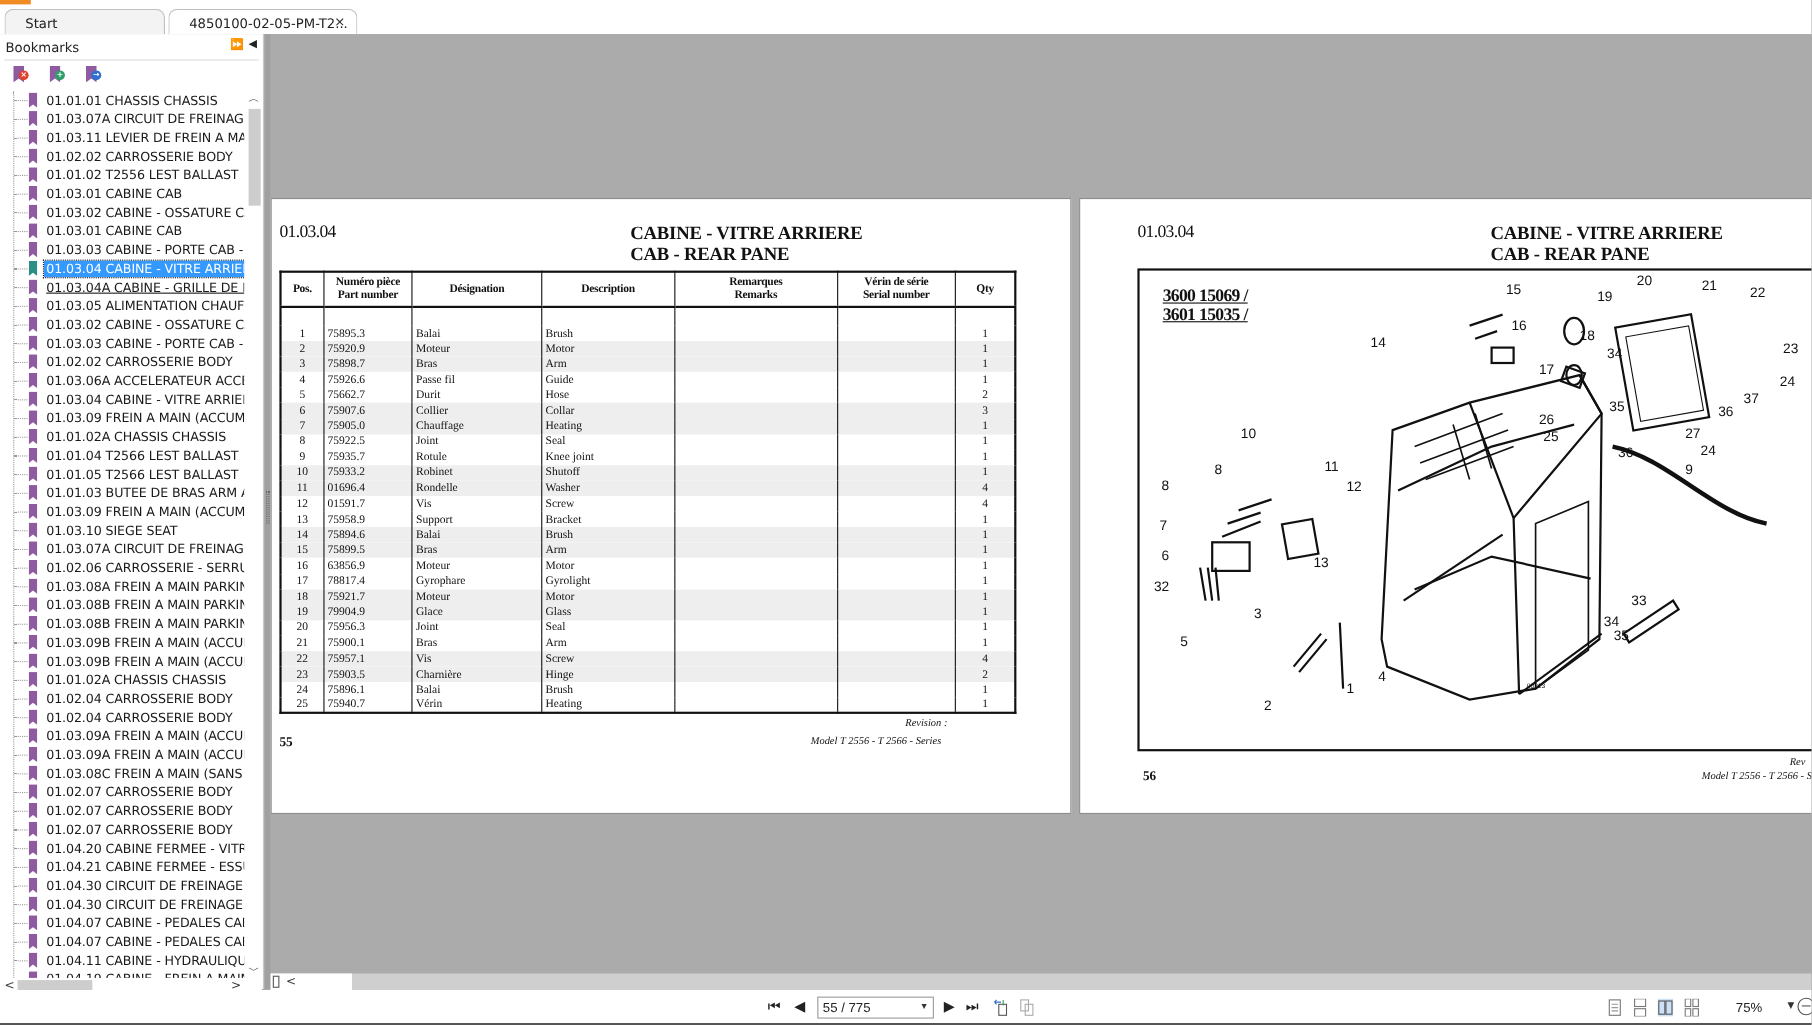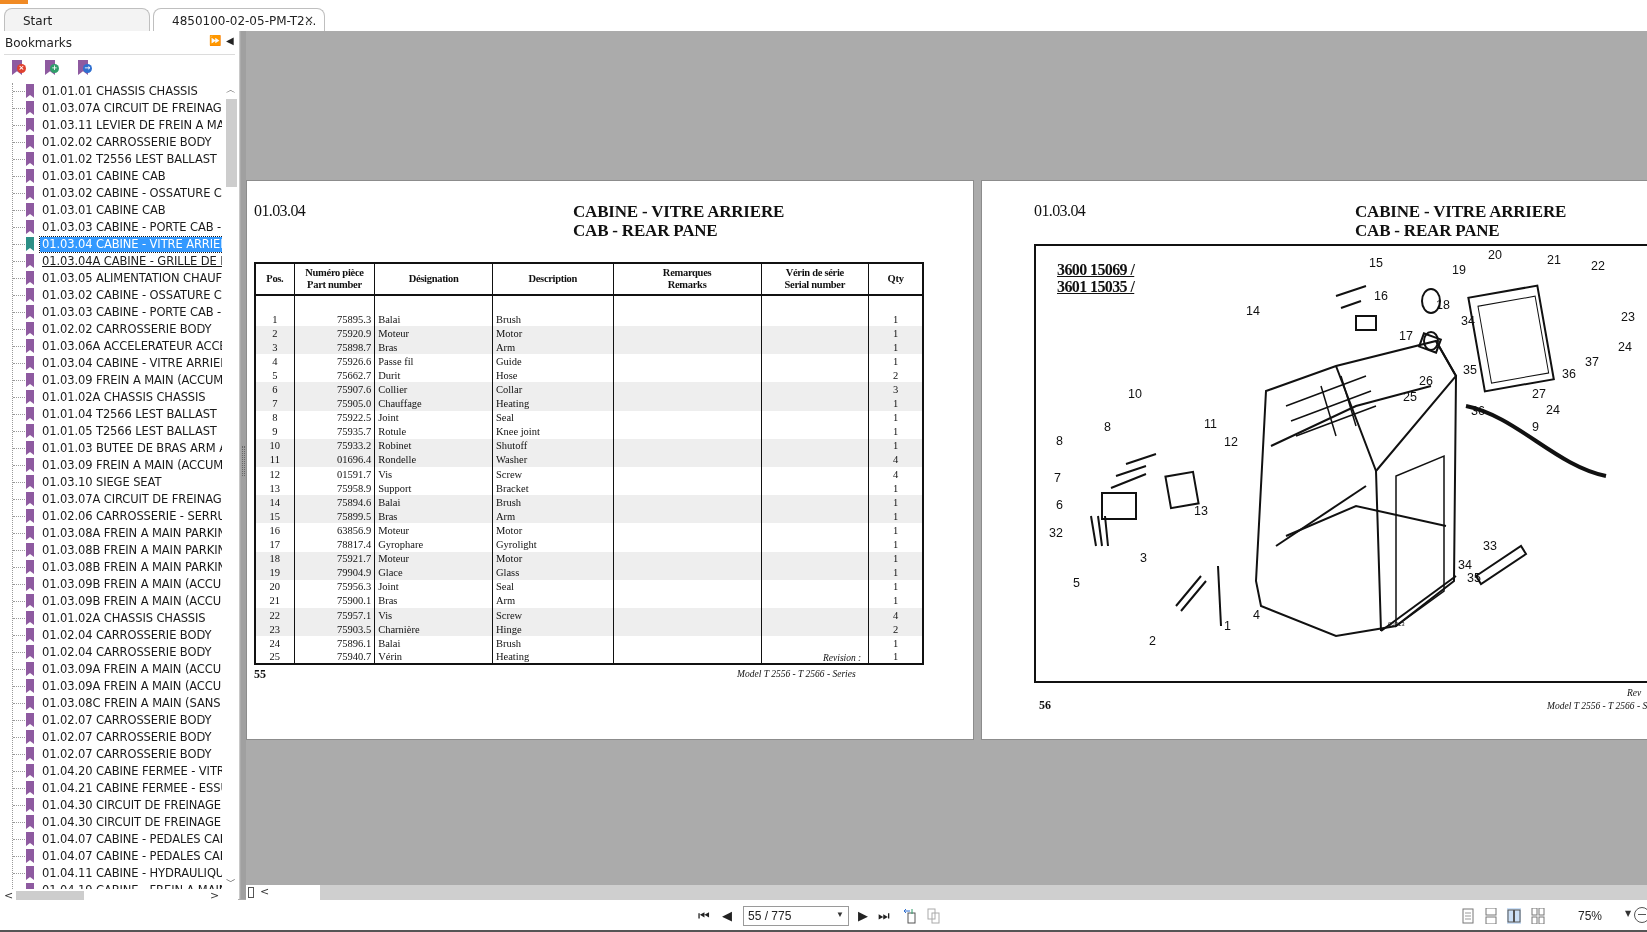--- a/index.html
+++ b/index.html
@@ -49,28 +49,28 @@
   .viewport { position: absolute; left: 246px; top: 31px; width: 1401px; height: 854px; background: #ababab; overflow: hidden; }
   .page { position: absolute; background: #fff; border: 1px solid #8c8c8c; font-family: "Liberation Serif", serif; color: #111; }
   .page.left { left: 0; top: 149px; width: 728px; height: 560px; }
   .page.right { left: 735px; top: 149px; width: 700px; height: 560px; }
 
   .pg-code { position: absolute; left: 7px; top: 21px; font-size: 16px; font-weight: normal; letter-spacing: -0.6px; }
   .pg-title { position: absolute; left: 326px; top: 21px; font-size: 17px; font-weight: bold; line-height: 19px; letter-spacing: -0.2px; }
   .right .pg-code { left: 52px; }
   .right .pg-title { left: 373px; }
 
-  .parts { position: absolute; left: 7px; top: 81px; width: 670px; border: 2px solid #111; border-collapse: collapse; font-size: 10.5px; }
+  .parts { position: absolute; left: 7px; top: 65px; width: 670px; border: 2px solid #111; border-collapse: collapse; font-size: 10.5px; }
   .parts th { border-left: 1.5px solid #111; border-bottom: 2px solid #111; font-weight: bold; font-size: 10.5px; line-height: 12px; height: 32px; text-align: center; letter-spacing: -0.3px; }
   .parts th:first-child { border-left: none; }
   .parts td { border-left: 1.5px solid #111; height: 14.1px; line-height: 13px; padding: 0 3px; }
   .parts td:first-child { border-left: none; text-align: center; }
   .parts tr.spacer td { height: 17px; }
   .parts tr.shade td { background: #eeeeee; }
-  .parts td.pn { text-align: right; }
+  .parts td.pn { text-align: left; }
   .parts td.qty { text-align: center; }
 
   .pg-rev { position: absolute; font-size: 9.5px; font-style: italic; }
   .pg-num { position: absolute; font-size: 12px; font-weight: bold; }
 
   .drawing { position: absolute; left: 52px; top: 63px; width: 660px; height: 439px; border: 2px solid #111; }
   .serial { position: absolute; left: 21px; top: 15px; font-size: 16px; font-weight: bold; line-height: 17px; letter-spacing: -0.6px; }
   .serial div { text-decoration: underline; }
   .callout { position: absolute; font-family: "Liberation Sans", sans-serif; font-size: 12.5px; color: #111; }
   .drawing svg { position: absolute; left: 0; top: 0; }
@@ -734,21 +734,21 @@
         <span class="callout" style="left:363px;top:83px">17</span>
         <span class="callout" style="left:400px;top:52px">18</span>
         <span class="callout" style="left:416px;top:17px">19</span>
         <span class="callout" style="left:452px;top:2px">20</span>
         <span class="callout" style="left:511px;top:7px">21</span>
         <span class="callout" style="left:555px;top:13px">22</span>
         <span class="callout" style="left:585px;top:64px">23</span>
         <span class="callout" style="left:582px;top:94px">24</span>
         <span class="callout" style="left:425px;top:68px">34</span>
         <span class="callout" style="left:427px;top:117px">35</span>
-        <span class="callout" style="left:383px;top:128px">26</span>
+        <span class="callout" style="left:363px;top:128px">26</span>
         <span class="callout" style="left:367px;top:144px">25</span>
         <span class="callout" style="left:549px;top:109px">37</span>
         <span class="callout" style="left:526px;top:121px">36</span>
         <span class="callout" style="left:496px;top:141px">27</span>
         <span class="callout" style="left:435px;top:158px">36</span>
         <span class="callout" style="left:510px;top:157px">24</span>
         <span class="callout" style="left:496px;top:174px">9</span>
         <span class="callout" style="left:92px;top:141px">10</span>
         <span class="callout" style="left:68px;top:174px">8</span>
         <span class="callout" style="left:20px;top:188px">8</span>

